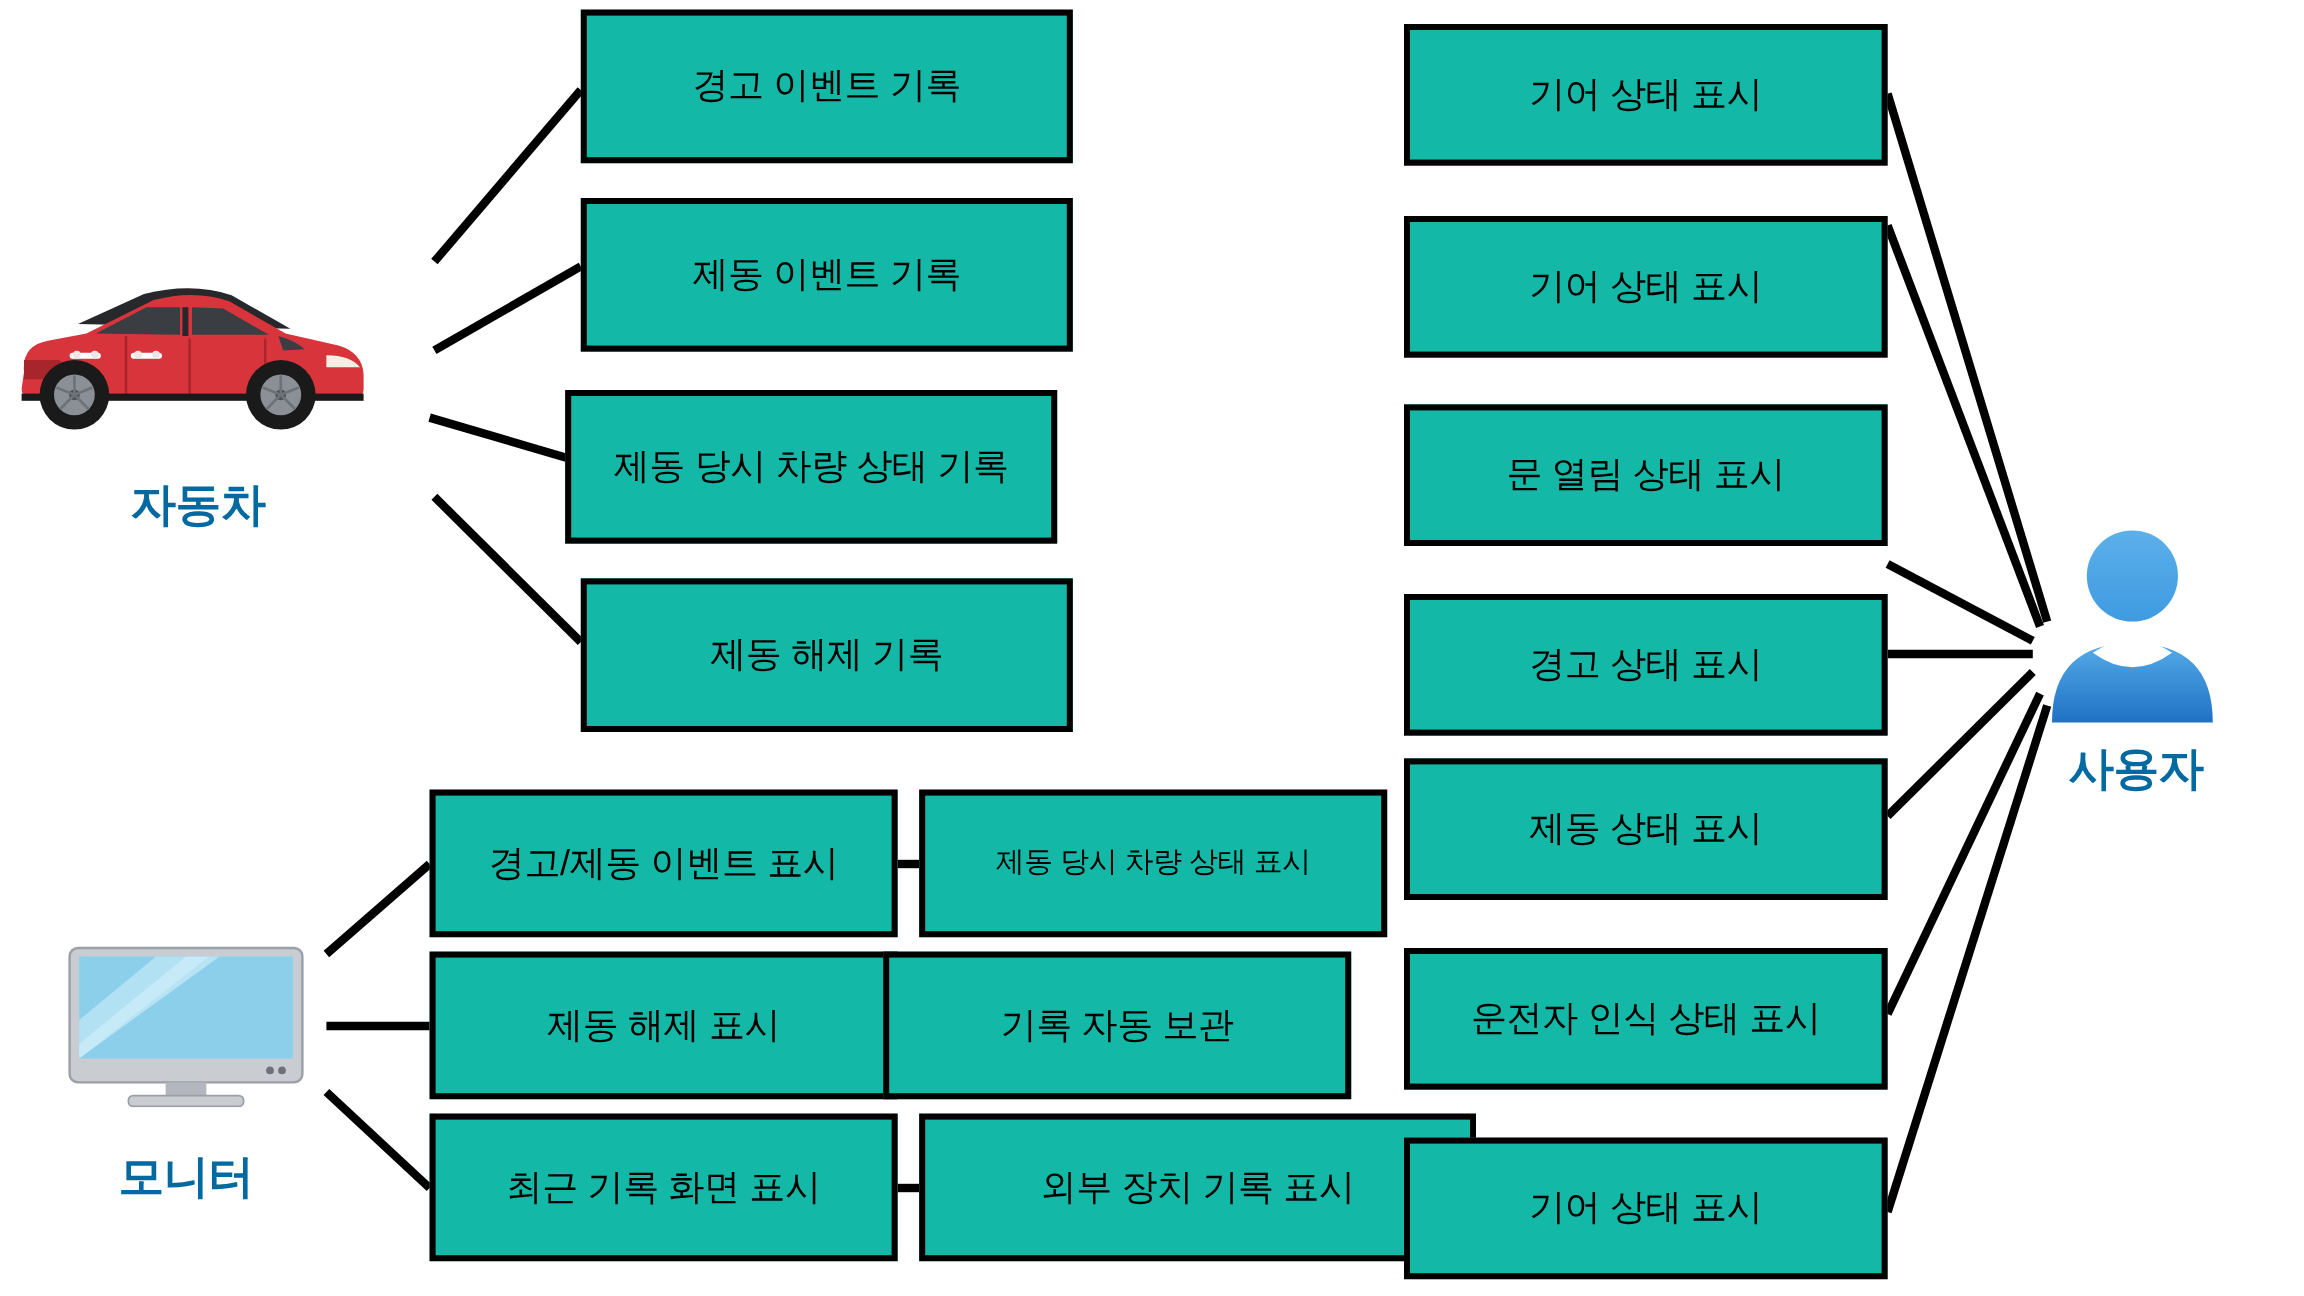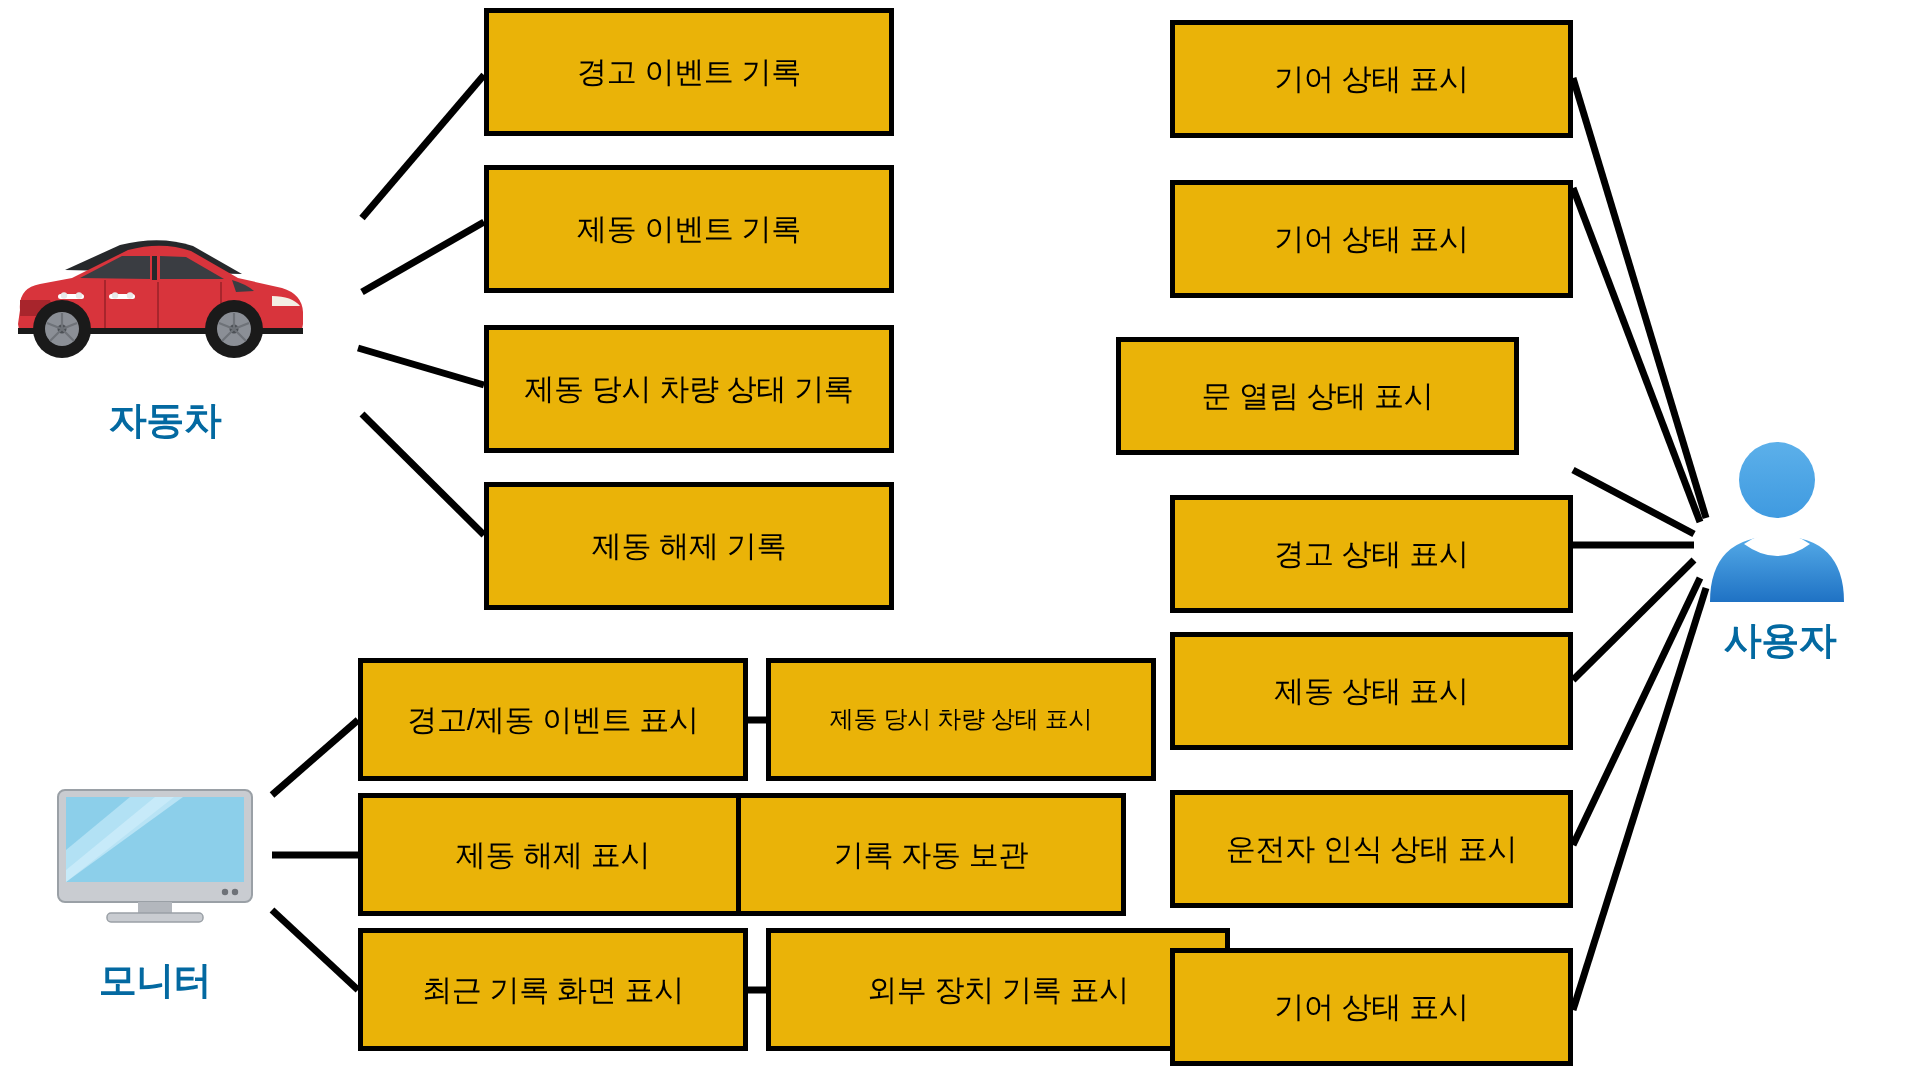--- a/index.html
+++ b/index.html
@@ -19,21 +19,21 @@
   #wires {
     position: absolute;
     left: 0; top: 0;
     width: 1920px; height: 1080px;
     pointer-events: none;
   }
   
   .ucbox {
     position: absolute;
     box-sizing: border-box;
-    background: #eab308;
+    background: #14b8a6;
     border: 5px solid #000000;
     display: flex;
     align-items: center;
     justify-content: center;
     text-align: center;
     color: #000000;
     font-size: 30px;
     font-weight: 400;
     letter-spacing: -0.3px;
     line-height: 1.2;
@@ -155,32 +155,32 @@
       </defs>
       <circle cx="77" cy="40" r="38" fill="url(#userHeadGrad)"></circle>
       <path d="M10 162 Q10 96 77 96 Q144 96 144 162 Z" fill="url(#userBodyGrad)"></path>
       <path d="M44 104 Q77 128 110 104 Q92 92 77 92 Q62 92 44 104 Z" fill="#ffffff"></path>
     </svg>
   </div>
   <div class="actor-label" style="left:1690px; top:615px; width:180px;">사용자</div>
 
   <div class="ucbox" style="left:484px; top:8px; width:410px; height:128px;">경고 이벤트 기록</div>
   <div class="ucbox" style="left:484px; top:165px; width:410px; height:128px;">제동 이벤트 기록</div>
-  <div class="ucbox" style="left:484px; top:325px; width:410px; height:128px;">제동 당시 차량 상태 기록</div>
+  <div class="ucbox" style="left:471px; top:325px; width:410px; height:128px;">제동 당시 차량 상태 기록</div>
   <div class="ucbox" style="left:484px; top:482px; width:410px; height:128px;">제동 해제 기록</div>
 
   <div class="ucbox" style="left:358px; top:658px; width:390px; height:123px;">경고/제동 이벤트 표시</div>
   <div class="ucbox" style="left:358px; top:928px; width:390px; height:123px;">최근 기록 화면 표시</div>
   <div class="ucbox" style="left:358px; top:793px; width:390px; height:123px;">제동 해제 표시</div>
 
   <div class="ucbox" style="left:766px; top:658px; width:390px; height:123px; font-size:24px;">제동 당시 차량 상태 표시</div>
   <div class="ucbox" style="left:736px; top:793px; width:390px; height:123px;">기록 자동 보관</div>
   <div class="ucbox" style="left:766px; top:928px; width:464px; height:123px;">외부 장치 기록 표시</div>
 
   <div class="ucbox" style="left:1170px; top:20px; width:403px; height:118px;">기어 상태 표시</div>
   <div class="ucbox" style="left:1170px; top:180px; width:403px; height:118px;">기어 상태 표시</div>
-  <div class="ucbox" style="left:1116px; top:337px; width:403px; height:118px;">문 열림 상태 표시</div>
+  <div class="ucbox" style="left:1170px; top:337px; width:403px; height:118px;">문 열림 상태 표시</div>
   <div class="ucbox" style="left:1170px; top:495px; width:403px; height:118px;">경고 상태 표시</div>
   <div class="ucbox" style="left:1170px; top:632px; width:403px; height:118px;">제동 상태 표시</div>
   <div class="ucbox" style="left:1170px; top:790px; width:403px; height:118px;">운전자 인식 상태 표시</div>
   <div class="ucbox" style="left:1170px; top:948px; width:403px; height:118px;">기어 상태 표시</div>
 
 </div>
 
 </body></html>

